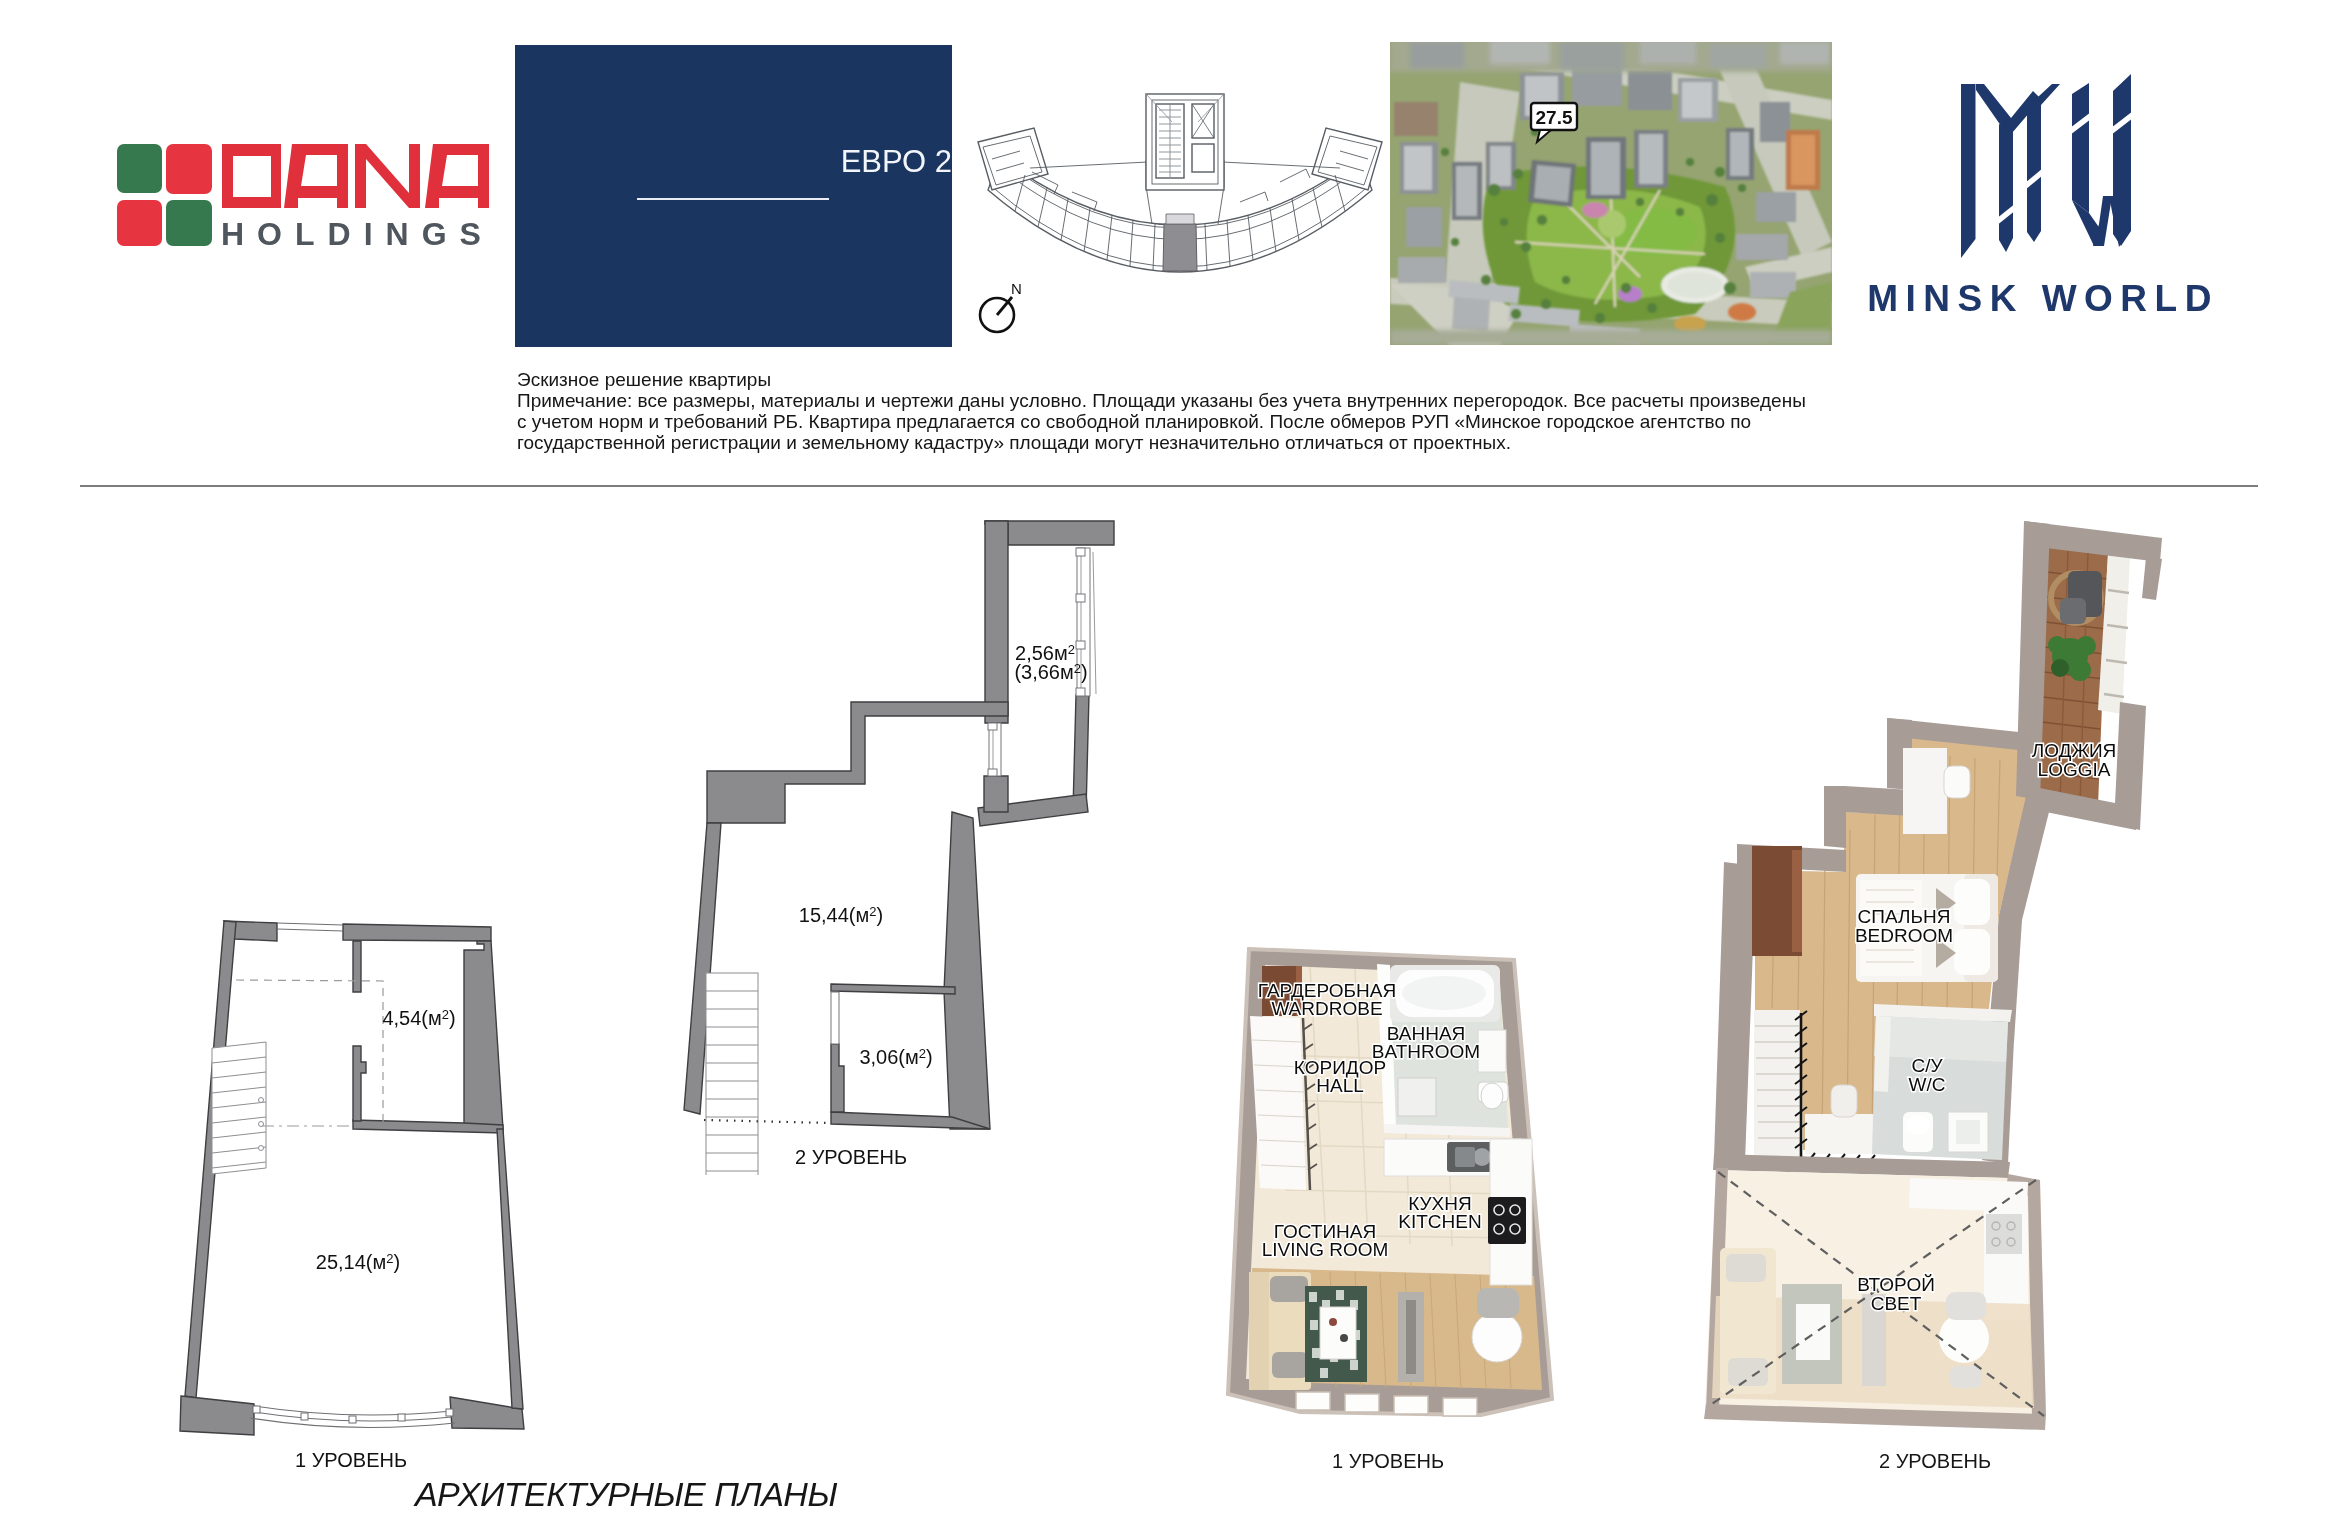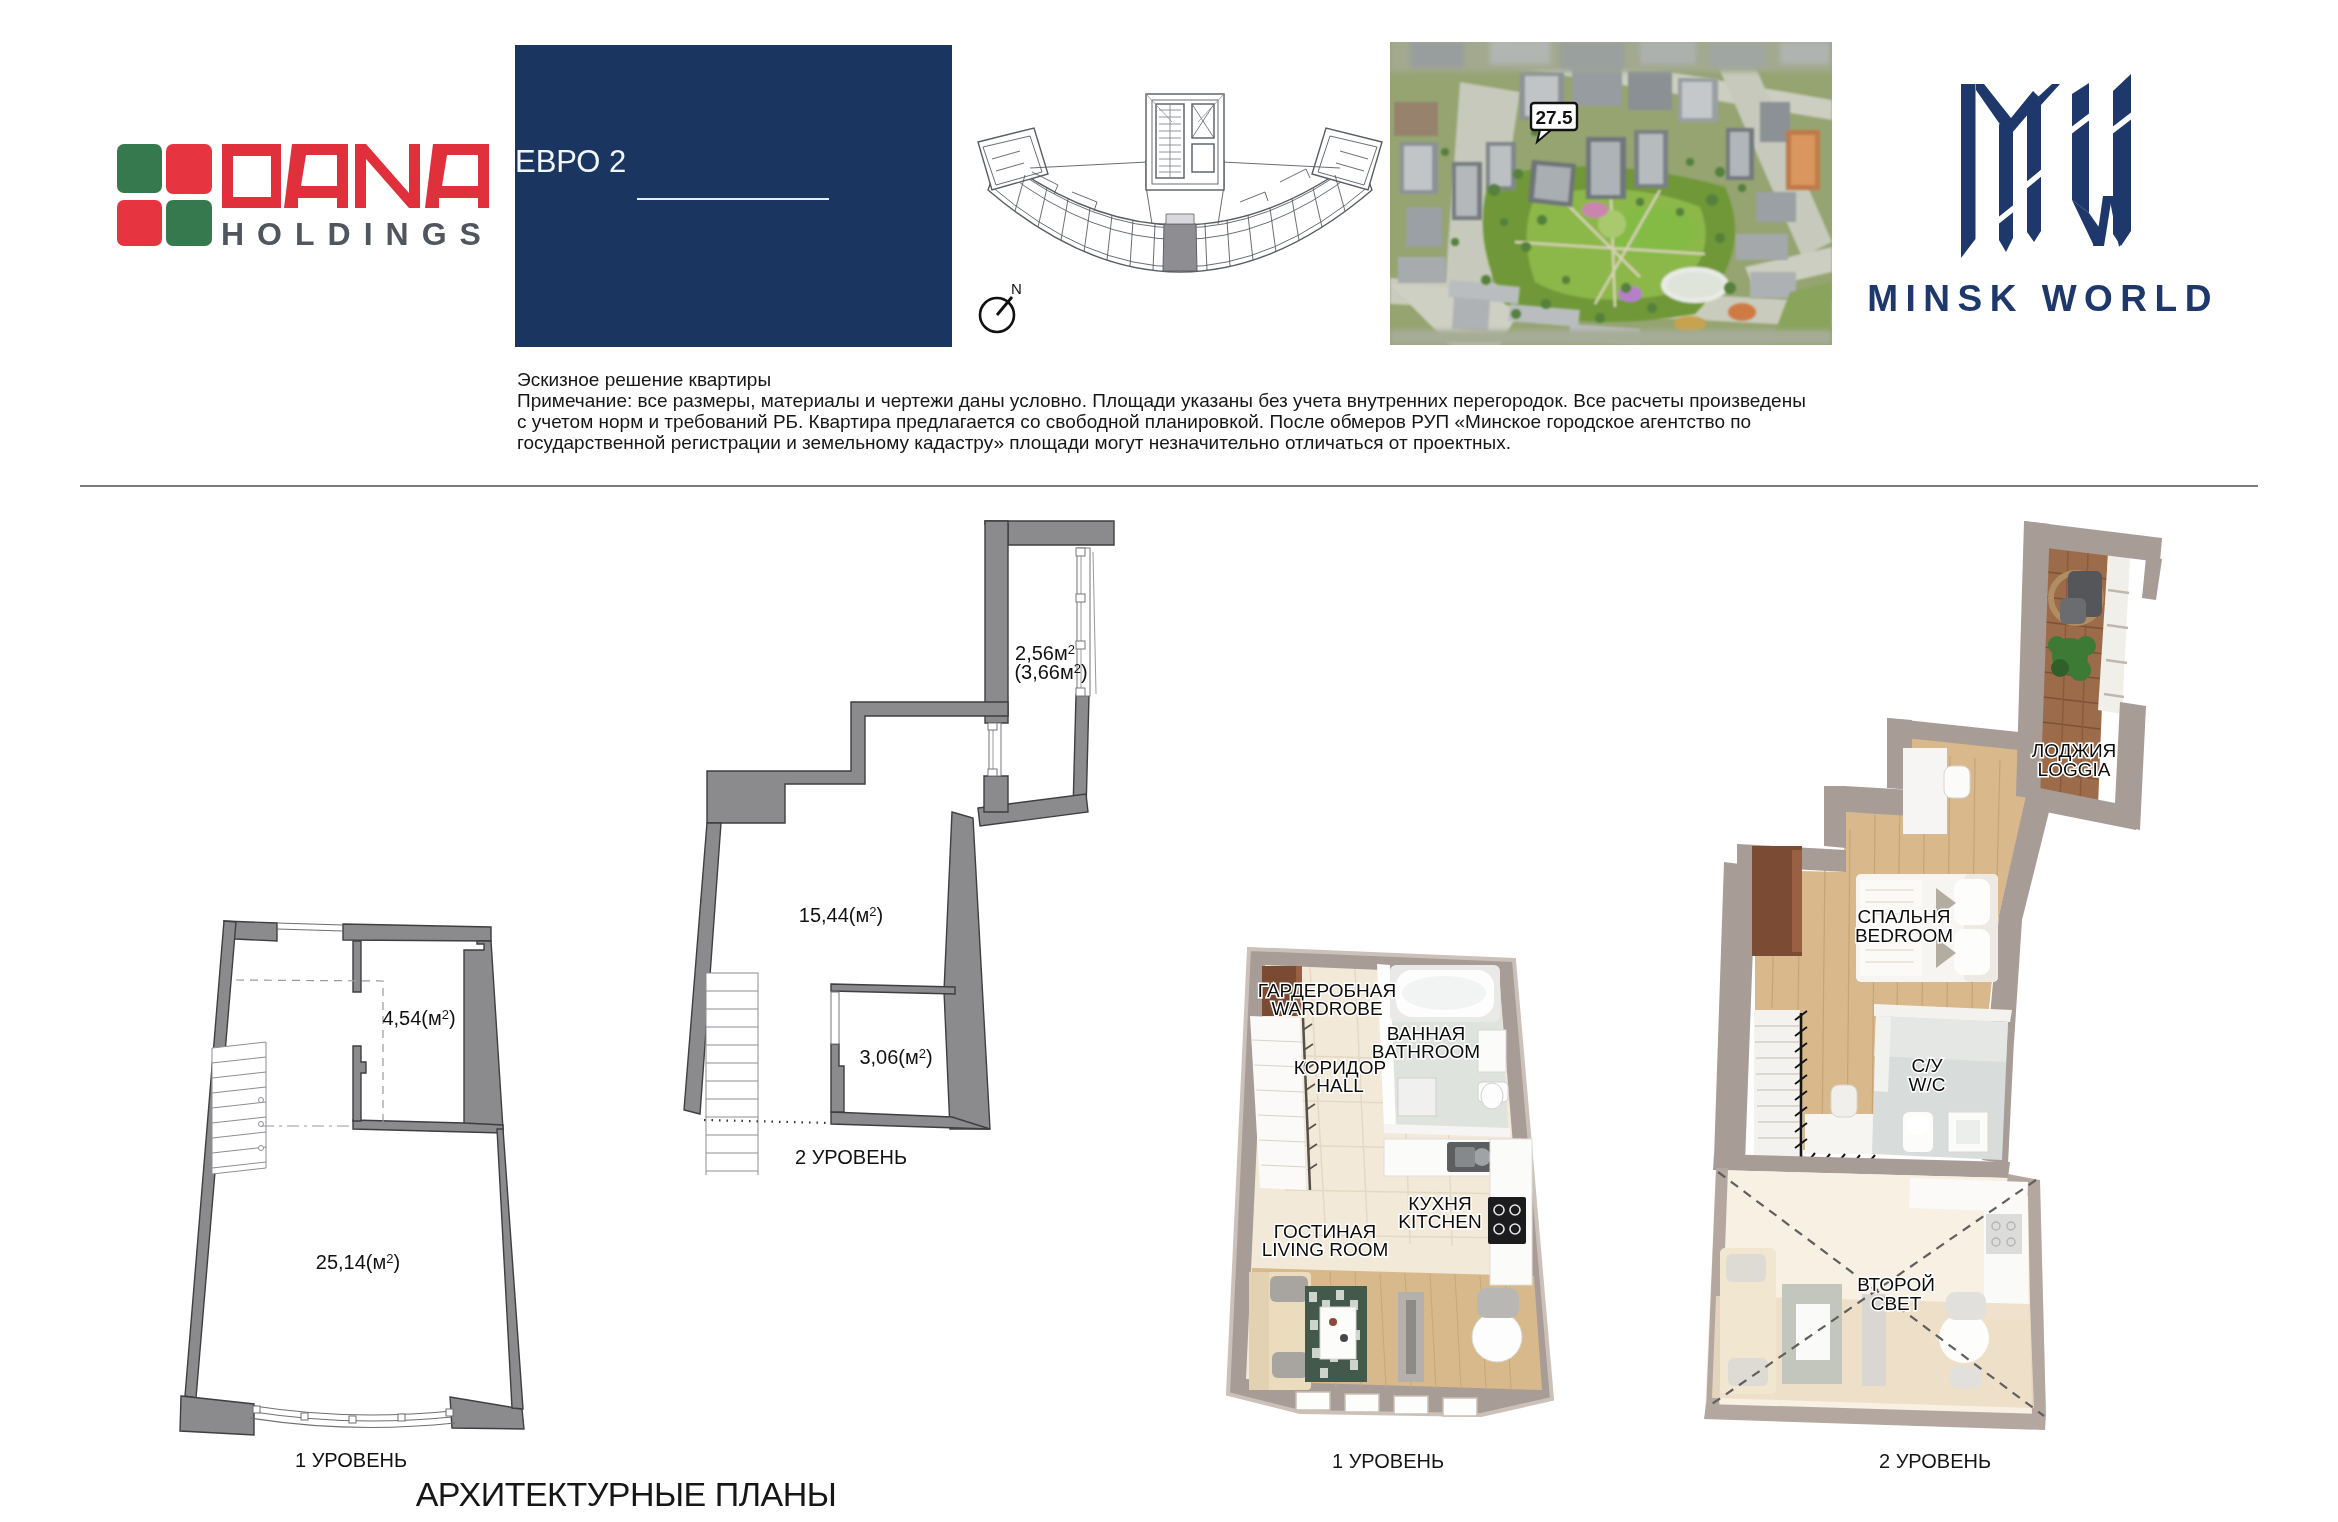--- a/index.html
+++ b/index.html
@@ -25,21 +25,21 @@
     <path d="M292 144 L348 144 L348 208 L337 208 L337 198 L298 198 L298 208 L284 208 Z M306 155 L337 155 L337 186 L301 186 Z"></path>
     <path d="M355 208 V144 L366 144 L409 193 V144 L420 144 V208 L409 208 L366 159 V208 Z"></path>
     <path d="M433 144 L489 144 L489 208 L478 208 L478 198 L439 198 L439 208 L425 208 Z M447 155 L478 155 L478 186 L442 186 Z"></path>
   </g>
 
   <text x="221" y="245" font-size="32" font-weight="bold" fill="#50565e" letter-spacing="13">HOLDINGS</text>
 </svg>
 
 <div class="abs" style="left:515px;top:45px;width:437px;height:302px;background:#1a355f;"></div>
 
-<div class="abs" style="left:515px;top:144px;width:437px;text-align:left;color:#f2f5f9;font-size:31px;">ЕВРО 2</div>
+<div class="abs" style="left:515px;top:144px;width:437px;text-align:right;color:#f2f5f9;font-size:31px;">ЕВРО 2</div>
 
 <div class="abs" style="left:637px;top:198px;width:192px;height:2px;background:#e8ecf2;"></div>
 
 
 <svg class="abs" style="left:960px;top:80px" width="430" height="270" viewBox="960 80 430 270">
   <g fill="none" stroke="#585d63" stroke-width="1.4">
 
     <path d="M1000 157 Q1180 293 1360 157 L1372 190 Q1180 354 988 190 Z" fill="#ffffff"></path>
 
     <path d="M1003 161 Q1180 295 1357 161" stroke-width="0.9"></path>
@@ -367,21 +367,21 @@
 
   <text x="1051" y="679" font-size="20" fill="#111" text-anchor="middle">(3,66м<tspan font-size="13" dy="-6">2</tspan><tspan dy="6">)</tspan></text>
 
   <text x="841" y="922" font-size="20" fill="#111" text-anchor="middle">15,44(м<tspan font-size="13" dy="-6">2</tspan><tspan dy="6">)</tspan></text>
 
   <text x="896" y="1064" font-size="20" fill="#111" text-anchor="middle">3,06(м<tspan font-size="13" dy="-6">2</tspan><tspan dy="6">)</tspan></text>
 
   <text x="851" y="1164" font-size="20" fill="#111" text-anchor="middle">2 УРОВЕНЬ</text>
 </svg>
 
-<div class="abs" style="left:226px;top:1475px;width:800px;text-align:center;font-size:34px;letter-spacing:-0.5px;color:#161616;">АРХИТЕКТУРНЫЕ ПЛАНЫ</div>
+<div class="abs" style="left:226px;top:1475px;width:800px;text-align:center;font-size:34px;letter-spacing:-0.5px;color:#161616;font-style:italic;">АРХИТЕКТУРНЫЕ ПЛАНЫ</div>
 
 <svg class="abs" style="left:1215px;top:938px" width="350" height="490" viewBox="1215 938 350 490">
 
   <path d="M1249 949 L1514 960 L1552 1399 L1481 1415 L1300 1412 L1228 1394 Z" fill="#a89c96" stroke="#cbc1b8" stroke-width="4"></path>
 
   <path d="M1265 965 L1499 975 L1533 1387 L1246 1379 Z" fill="#f2e9d8"></path>
 
   <g stroke="#e4d9c4" stroke-width="1.5" fill="none">
     <path d="M1270 1010 L1500 1018 M1274 1055 L1503 1062 M1277 1100 L1507 1106 M1281 1145 L1510 1150 M1285 1190 L1514 1194 M1288 1235 L1518 1238"></path>
     <path d="M1310 967 L1326 1240 M1355 969 L1368 1242 M1400 971 L1410 1244 M1444 973 L1452 1246"></path>

